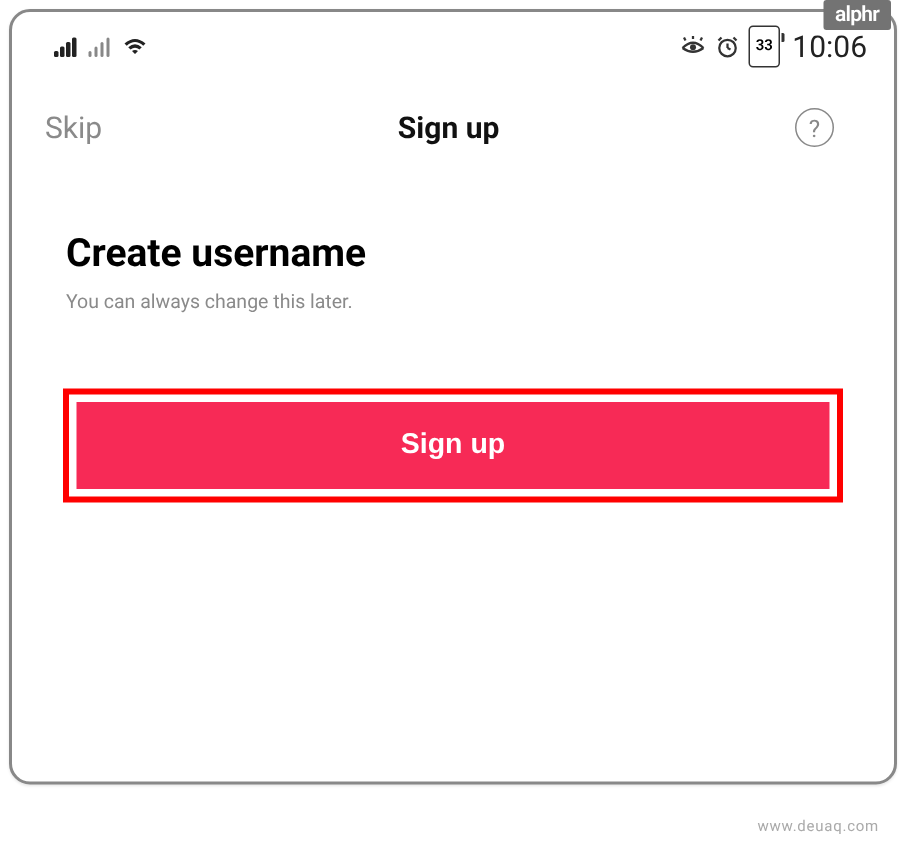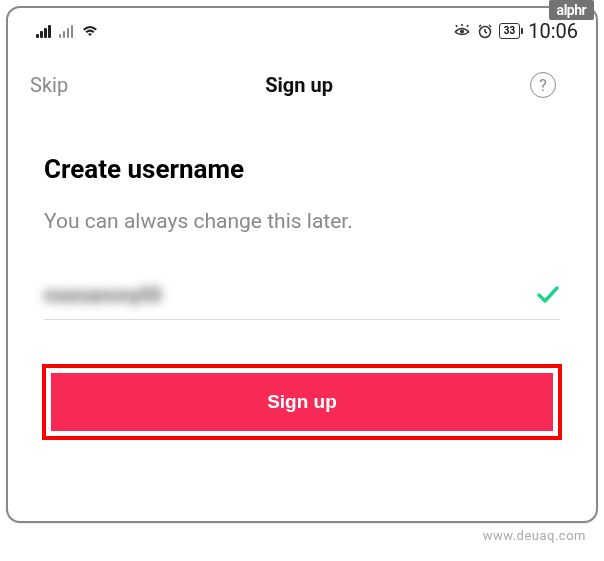--- a/index.html
+++ b/index.html
@@ -30,23 +30,23 @@
       color: #fff;
       font-size: 14px;
       font-weight: 600;
       padding: 2px 8px;
       border-radius: 2px;
       z-index: 10;
       letter-spacing: -0.5px;
     }
     .watermark {
       position: absolute;
-      bottom: 18px;
+      bottom: 4px;
       right: 18px;
-      font-size: 13px;
+      font-size: 10px;
       color: #aaa;
       letter-spacing: 0.5px;
     }
 
     
     .status-bar {
       display: flex;
       align-items: center;
       justify-content: space-between;
       padding: 12px 18px 6px 28px;
@@ -78,21 +78,21 @@
     .eye-icon svg, .alarm-icon svg { display: block; }
     .battery {
       display: flex;
       align-items: center;
       border: 1.5px solid #333;
       border-radius: 3px;
       padding: 1px 4px;
       font-size: 10px;
       font-weight: 600;
       position: relative;
-      height: 16px;
+      height: 28px;
       line-height: 12px;
     }
     .battery::after {
       content: "";
       position: absolute;
       right: -4px;
       top: 4px;
       width: 2.5px;
       height: 6px;
       background: #333;
@@ -137,24 +137,24 @@
     }
 
     
     .content {
       padding: 46px 36px 0 36px;
     }
     .heading {
       font-size: 26px;
       font-weight: 700;
       color: #000;
-      margin-bottom: 25px;
+      margin-bottom: 10px;
     }
     .subtext {
-      font-size: 21px;
+      font-size: 13px;
       color: #8a8a8a;
       margin-bottom: 50px;
     }
     .input-row {
       display: flex;
       align-items: center;
       justify-content: space-between;
       border-bottom: 1px solid #d9d9d9;
       padding-bottom: 12px;
       margin-bottom: 44px;
@@ -250,28 +250,20 @@
     <div class="nav-title">Sign up</div>
     <div class="nav-help">
       <span>?</span>
     </div>
   </div>
 
   <div class="content">
     <div class="heading">Create username</div>
     <div class="subtext">You can always change this later.</div>
 
-    <div class="input-row">
-      <span class="blurred-text">rosesammy00</span>
-      <span class="check">
-        <svg width="24" height="20" viewBox="0 0 24 20">
-            <path d="M3 10 L9 16 L21 3" fill="none" stroke="#1ed48a" stroke-width="3.5" stroke-linecap="round" stroke-linejoin="round"></path>
-          </svg>
-      </span>
-    </div>
 
     <div class="highlight-box">
       <button class="signup-btn">Sign up</button>
     </div>
   </div>
 
 </div>
 
 <div class="watermark">www.deuaq.com</div>
 

